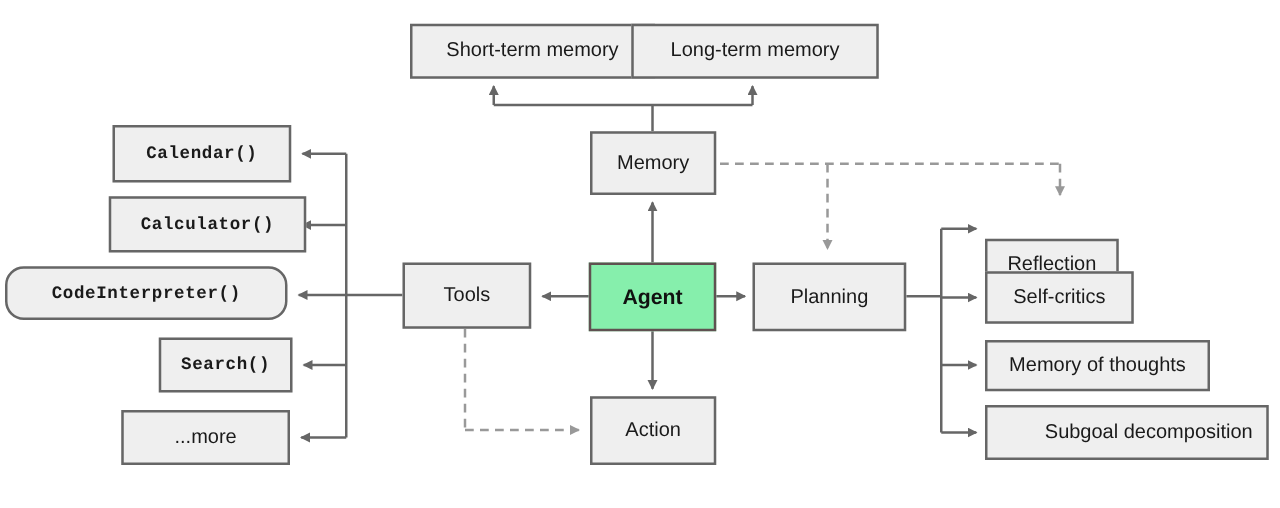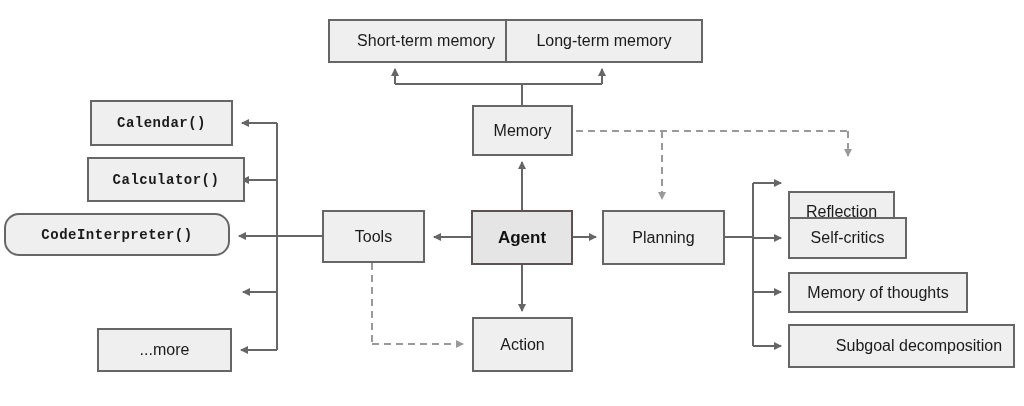--- a/index.html
+++ b/index.html
@@ -36,21 +36,21 @@
     white-space: nowrap;
     z-index: 2;
   }
   .node.mono {
     font-family: "Liberation Mono", "DejaVu Sans Mono", monospace;
     font-weight: bold;
     font-size: 14px;
     letter-spacing: 0.5px;
   }
   .node.agent {
-    background: #e5e5e5;
+    background: #86efac;
     border-color: #5f5151;
     font-weight: bold;
     font-size: 17px;
     color: #111111;
   }
 </style>
 </head>
 <body>
 
 <div class="canvas">
@@ -115,20 +115,21 @@
 
   <div class="node" style="left:472px; top:105px; width:101px; height:51px;">Memory</div>
   <div class="node agent" style="left:471px; top:210px; width:102px; height:55px;">Agent</div>
   <div class="node" style="left:322px; top:210px; width:103px; height:53px;">Tools</div>
   <div class="node" style="left:602px; top:210px; width:123px; height:55px;">Planning</div>
   <div class="node" style="left:472px; top:317px; width:101px; height:55px;">Action</div>
 
   <div class="node mono" style="left:90px; top:100px; width:143px; height:46px;">Calendar()</div>
   <div class="node mono" style="left:75px; top:157px; width:158px; height:45px;margin-left:12px;">Calculator()</div>
   <div class="node mono" style="left:4px; top:213px; width:226px; height:43px;border-radius:15px;">CodeInterpreter()</div>
+  <div class="node mono" style="left:127px; top:270px; width:107px; height:44px;">Search()</div>
   <div class="node" style="left:97px; top:328px; width:135px; height:44px;">...more</div>
 
   <div class="node" style="left:788px; top:175px; width:107px; height:41px;margin-top:16px;">Reflection</div>
   <div class="node" style="left:788px; top:217px; width:119px; height:42px;">Self-critics</div>
   <div class="node" style="left:788px; top:272px; width:180px; height:41px;">Memory of thoughts</div>
   <div class="node" style="left:788px; top:324px; width:227px; height:44px;padding-left:35px;">Subgoal decomposition</div>
 
 </div>
 
 </body></html>

